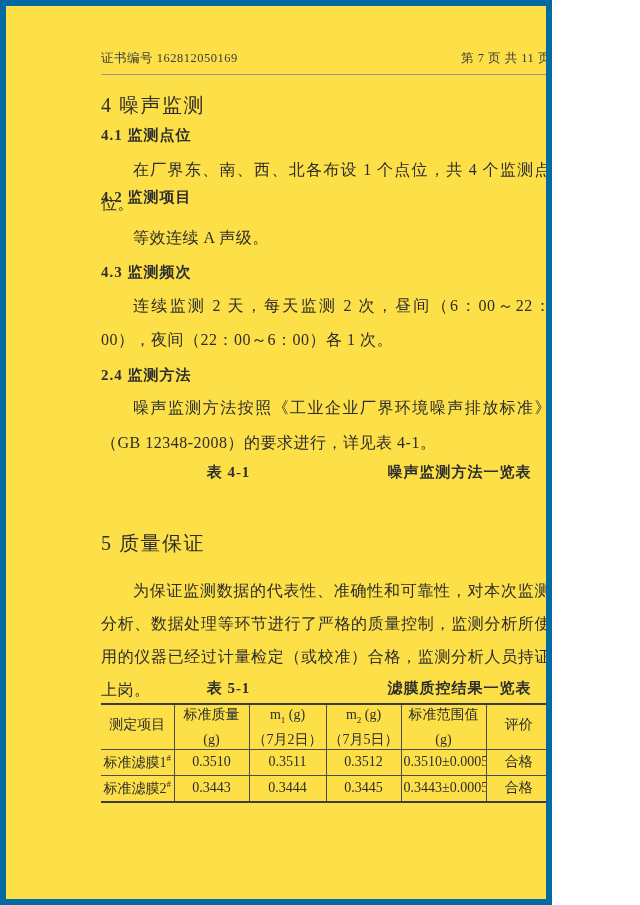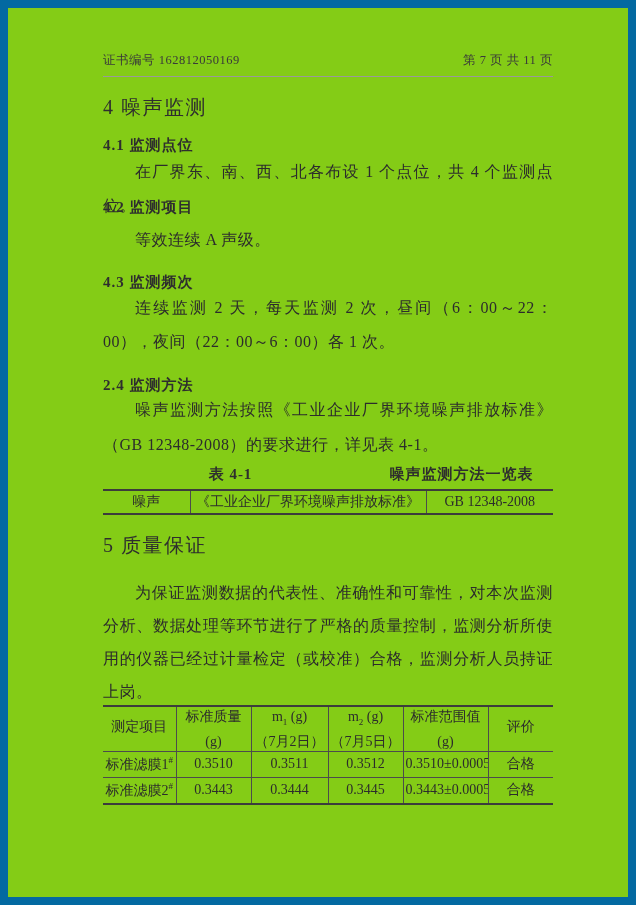--- a/index.html
+++ b/index.html
@@ -2,36 +2,36 @@
 <html><head>
 <meta charset="utf-8">
 <style>
   html,body { margin:0; padding:0; }
   body {
     width:640px; height:905px;
     background:#ffffff;
     font-family:"Liberation Serif","DejaVu Serif",serif;
   }
   .sheet {
-    position:relative; width:636px; height:905px;
-    background:#84cc16; box-sizing:border-box;
-    border:8px solid #0369a1;
+    position:relative; width:552px; height:905px;
+    background:#fde047; box-sizing:border-box;
+    border:6px solid #0369a1;
     color:#2e2e2e; overflow:hidden;
   }
   .block { position:absolute; left:95px; width:450px; }
 
   
   .pg-header {
     top:44px; display:flex; justify-content:space-between;
     font-size:12.5px; letter-spacing:0.5px; color:#3a3a3a;
     padding-bottom:7px; border-bottom:1.5px solid #9a9a98;
   }
 
   .h-main { font-size:20px; font-weight:normal; letter-spacing:1.5px; }
-  .h-sub  { font-size:15px; font-weight:bold; letter-spacing:1px;margin-top:8px; }
+  .h-sub  { font-size:15px; font-weight:bold; letter-spacing:1px; }
 
   .para {
     font-size:16px; line-height:34px; text-indent:2em;
     text-align:justify; letter-spacing:0.5px; color:#2c2c2c;
   }
   .para.lh33 { line-height:33px; }
   .para.lh35 { line-height:35px; }
 
   .caption { display:flex; font-size:15px; font-weight:bold; letter-spacing:1px;justify-content:center; }
   .caption .cap-label { margin-left:86px; }
@@ -88,31 +88,30 @@
     <span class="cap-title">噪声监测方法一览表</span>
   </div>
 
   <table class="report t41 block" style="top:481px;">
     <colgroup>
         <col style="width:87px">
         <col style="width:236px">
         <col style="width:127px">
       </colgroup>
     <tbody>
-    <tr>
-      <td>噪声</td>
-      <td>《工业企业厂界环境噪声排放标准》</td>
-      <td>GB 12348-2008</td>
-    </tr>
   </tbody>
     </table>
 
   <div class="block h-main" style="top:524px;">5 质量保证</div>
   <div class="block para lh33" style="top:568px;">为保证监测数据的代表性、准确性和可靠性，对本次监测分析、数据处理等环节进行了严格的质量控制，监测分析所使用的仪器已经过计量检定（或校准）合格，监测分析人员持证上岗。</div>
 
+  <div class="block caption" style="top:673px;">
+    <span class="cap-label">表 5-1</span>
+    <span class="cap-title">滤膜质控结果一览表</span>
+  </div>
 
   <table class="report t51 block" style="top:697px;">
     <colgroup>
       <col style="width:73px">
         <col style="width:75px">
         <col style="width:77px">
       <col style="width:75px">
         <col style="width:85px">
         <col style="width:65px">
     </colgroup>

